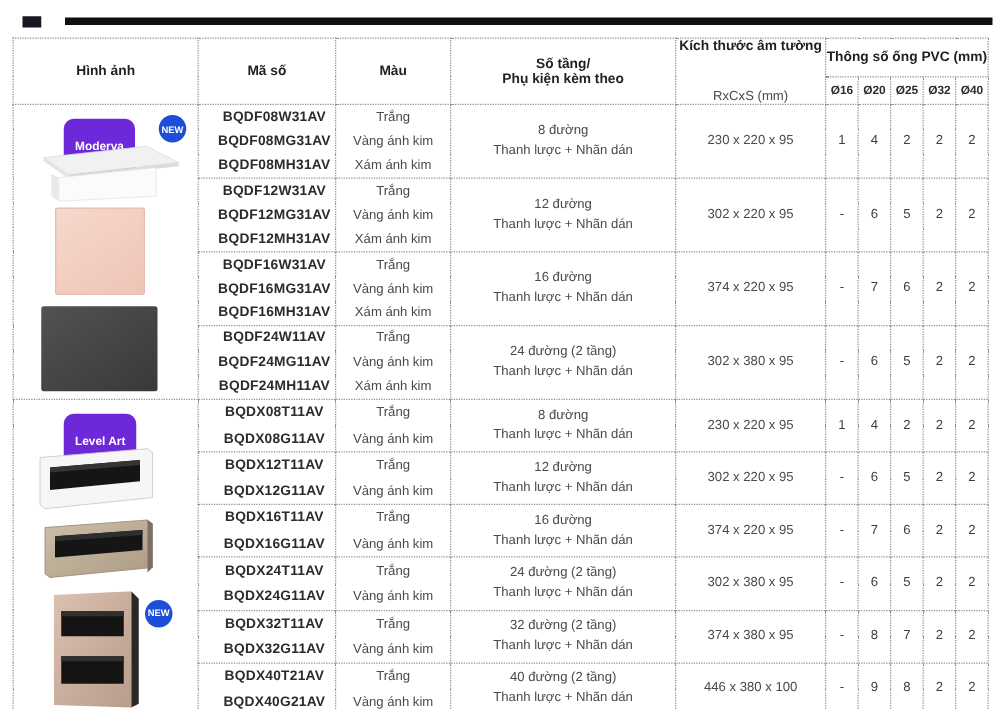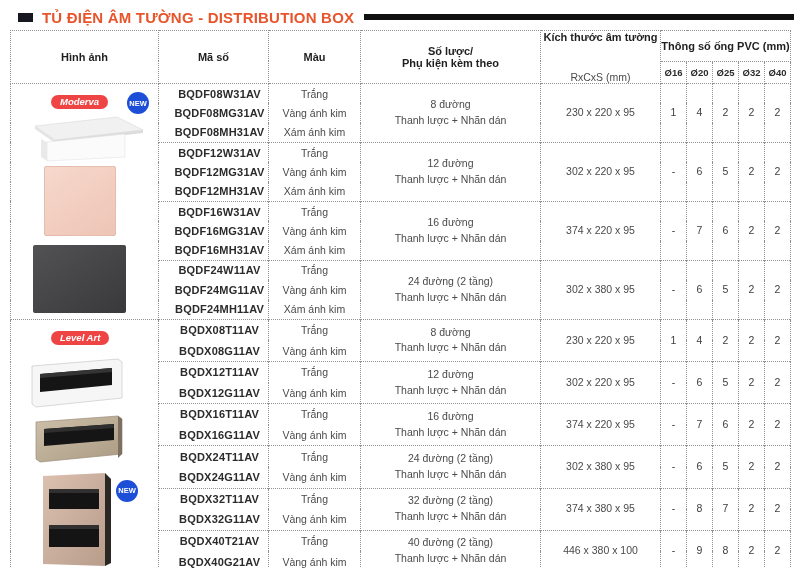--- a/index.html
+++ b/index.html
@@ -29,41 +29,40 @@
   td.code { font-weight:700; font-size:11px; color:#2b2b2b; text-align:center; padding-left:12px; letter-spacing:.2px; vertical-align:middle; }
   td.colr { font-size:10.5px; color:#4a4a4a; text-align:center; vertical-align:middle;margin-top:37px; }
   td.ways, td.dims, td.pvc { font-size:10.5px; color:#4a4a4a; text-align:center; vertical-align:middle; line-height:1.5; }
   td.pvc { font-size:10.5px; color:#3d3d3d; }
 
   
   td.img-cell { vertical-align:top; }
   .img-wrap { position:relative; width:146px; }
   .img-wrap.s0w { height:234px; }
   .img-wrap.s1w { height:250px; }
-  .badge-pill { position:absolute; left:40px; top:11px; background:#ef4444; color:#fff; font-weight:700;
-                font-size:9.5px; line-height:14px; padding:0 9px; border-radius:8px; white-space:nowrap;font-style:italic; }
+  .badge-pill { position:absolute; left:40px; top:11px; background:#6d28d9; color:#fff; font-weight:700;
+                font-size:9.5px; line-height:14px; padding:16px 9px; border-radius:8px; white-space:nowrap; }
   .new-badge { position:absolute; width:22px; height:22px; border-radius:50%; background:#1d4ed8; color:#fff;
                font-weight:700; font-size:7.5px; display:flex; align-items:center; justify-content:center; }
   .nb-moderva { left:116px; top:8px; }
   .nb-tall { left:105px; top:160px; }
   .panel { position:absolute; border-radius:2px; }
   .panel.pink { left:33px; top:82px; width:72px; height:70px;
                 background:linear-gradient(145deg,#f6d8cc,#eec5b6); border:1px solid #e6bcad; }
   .panel.dark { left:22px; top:161px; width:93px; height:68px;
                 background:linear-gradient(145deg,#525254,#39393b); }
   .img-svg { position:absolute; }
 </style>
 </head>
 <body>
 
 <div class="page">
 
   <div class="title-bar">
     <span class="title-bullet"></span>
-    <span class="title-text">TỦ ĐIỆN ÂM TƯỜNG - DISTRIBUTION BOX</span>
     <span class="title-rule"></span>
   </div>
 
   <table>
     <colgroup>
       <col style="width:148px">
         <col style="width:110px">
         <col style="width:92px">
       <col style="width:180px">
         <col style="width:120px">
@@ -72,21 +71,21 @@
         <col style="width:26px">
         <col style="width:26px">
         <col style="width:26px">
     </colgroup>
     <thead>
       <tr class="h1">
         <th rowspan="2">Hình ảnh</th>
         <th rowspan="2">Mã số</th>
         <th rowspan="2">Màu</th>
         <th rowspan="2">
-          <div>Số lược/</div>
+          <div>Số tầng/</div>
           <div>Phụ kiện kèm theo</div>
         </th>
         <th rowspan="2">
           <div>Kích thước âm tường</div>
           <div class="sub">RxCxS (mm)</div>
         </th>
         <th colspan="5">Thông số ống PVC (mm)</th>
       </tr>
       <tr class="h2">
         <th class="pvc-size">Ø16</th>

